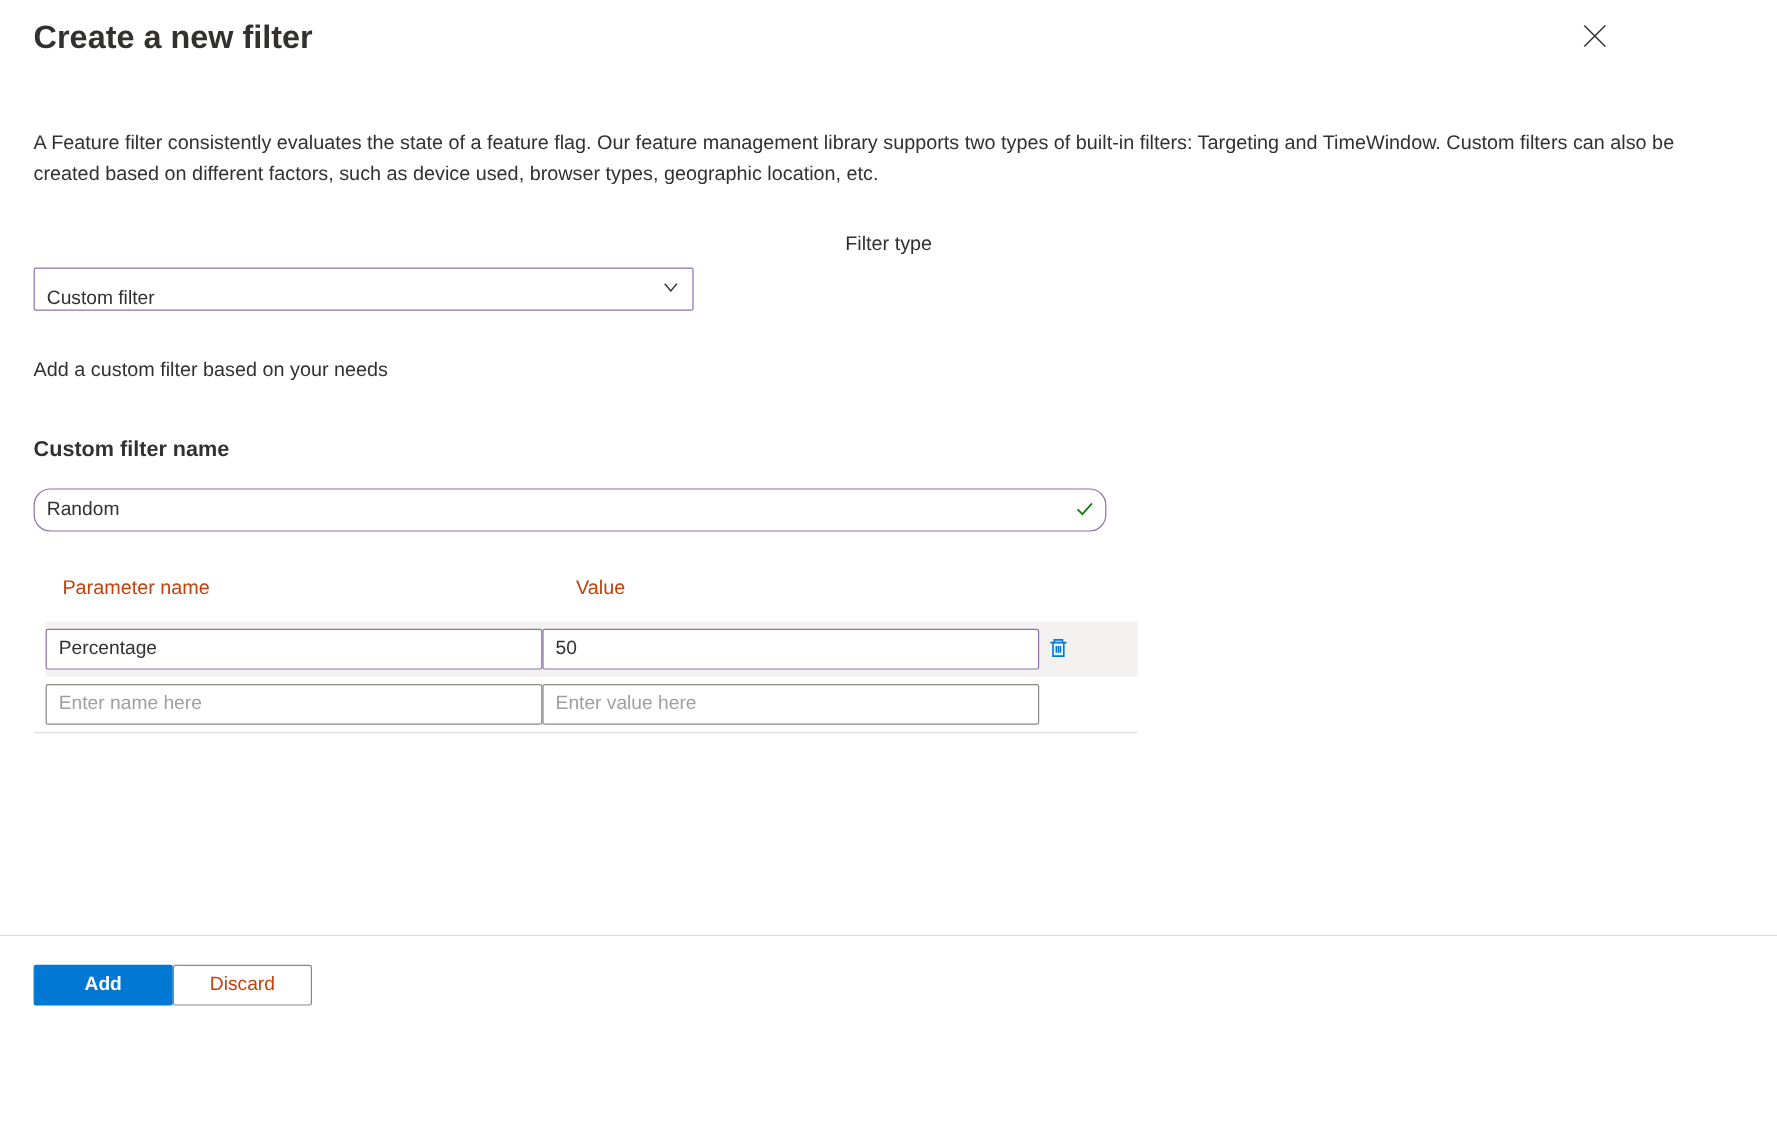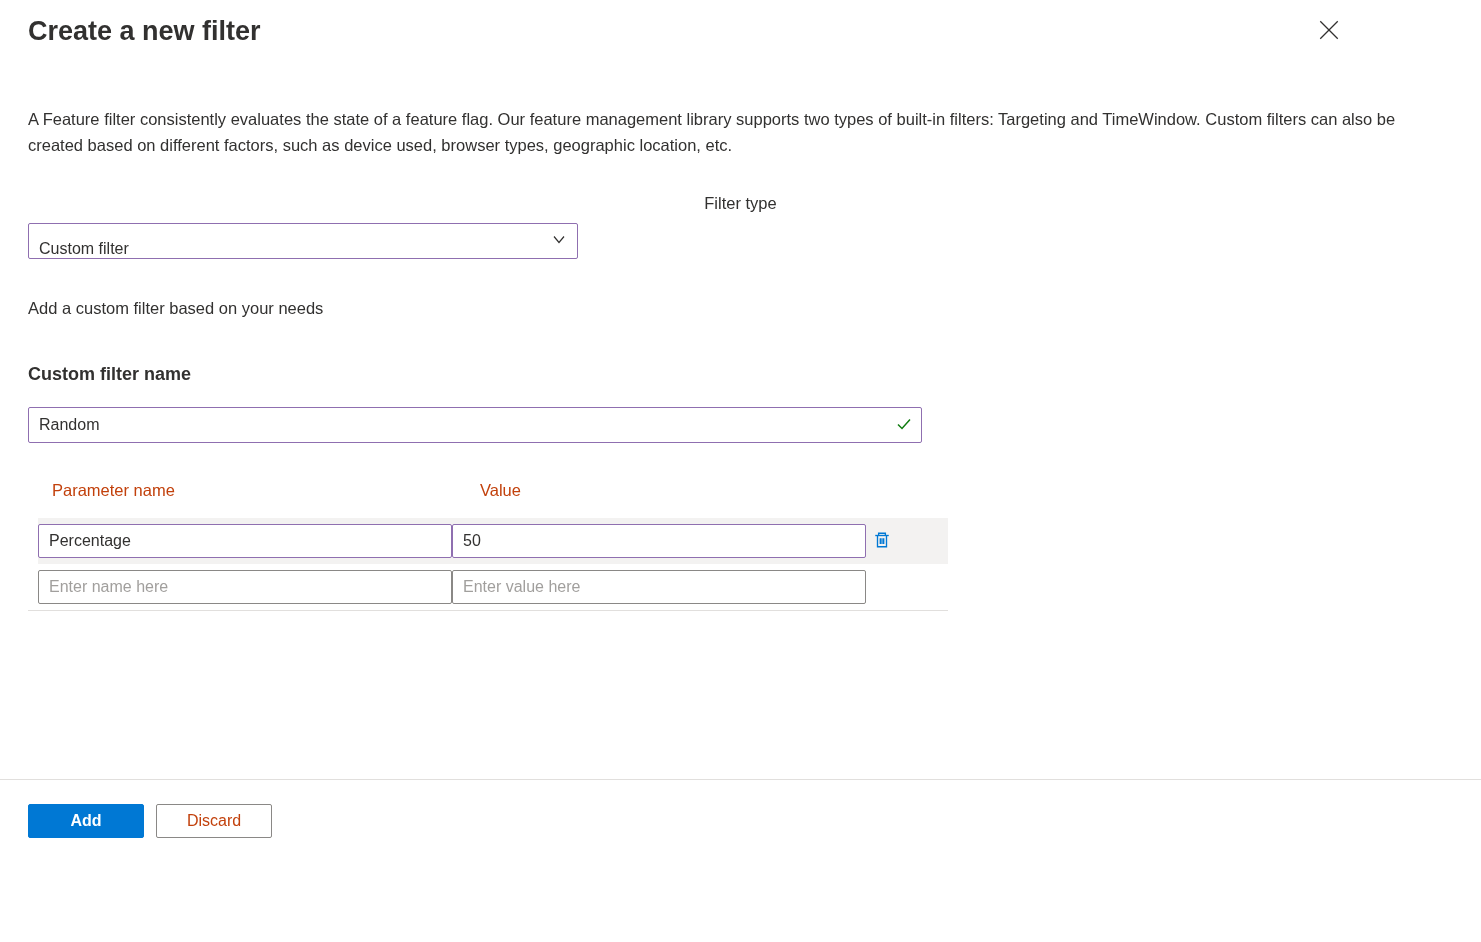--- a/index.html
+++ b/index.html
@@ -94,21 +94,21 @@
     }
     .name-input-wrap {
       position: relative;
       width: 894px;
       margin-bottom: 28px;
     }
     .text-input {
       width: 100%;
       height: 36px;
       border: 1px solid #8f6fb0;
-      border-radius: 2px;
+      border-radius: 14px;
       padding: 0 40px 0 10px;
       font-size: 16px;
       color: #323130;
       background: #fff;
       outline: none;
     }
     .text-input::placeholder {
       color: #a19f9d;
     }
     .check-icon {
@@ -184,21 +184,21 @@
       width: 920px;
     }
     .footer {
       position: absolute;
       bottom: 80px;
       left: 0;
       right: 0;
       border-top: 1px solid #e1dfdd;
       padding: 24px 28px;
       display: flex;
-      gap: 12px;
+      gap: 0;
     }
     .btn {
       height: 34px;
       padding: 0 24px;
       font-size: 16px;
       border-radius: 2px;
       cursor: pointer;
       display: inline-flex;
       align-items: center;
       justify-content: center;

